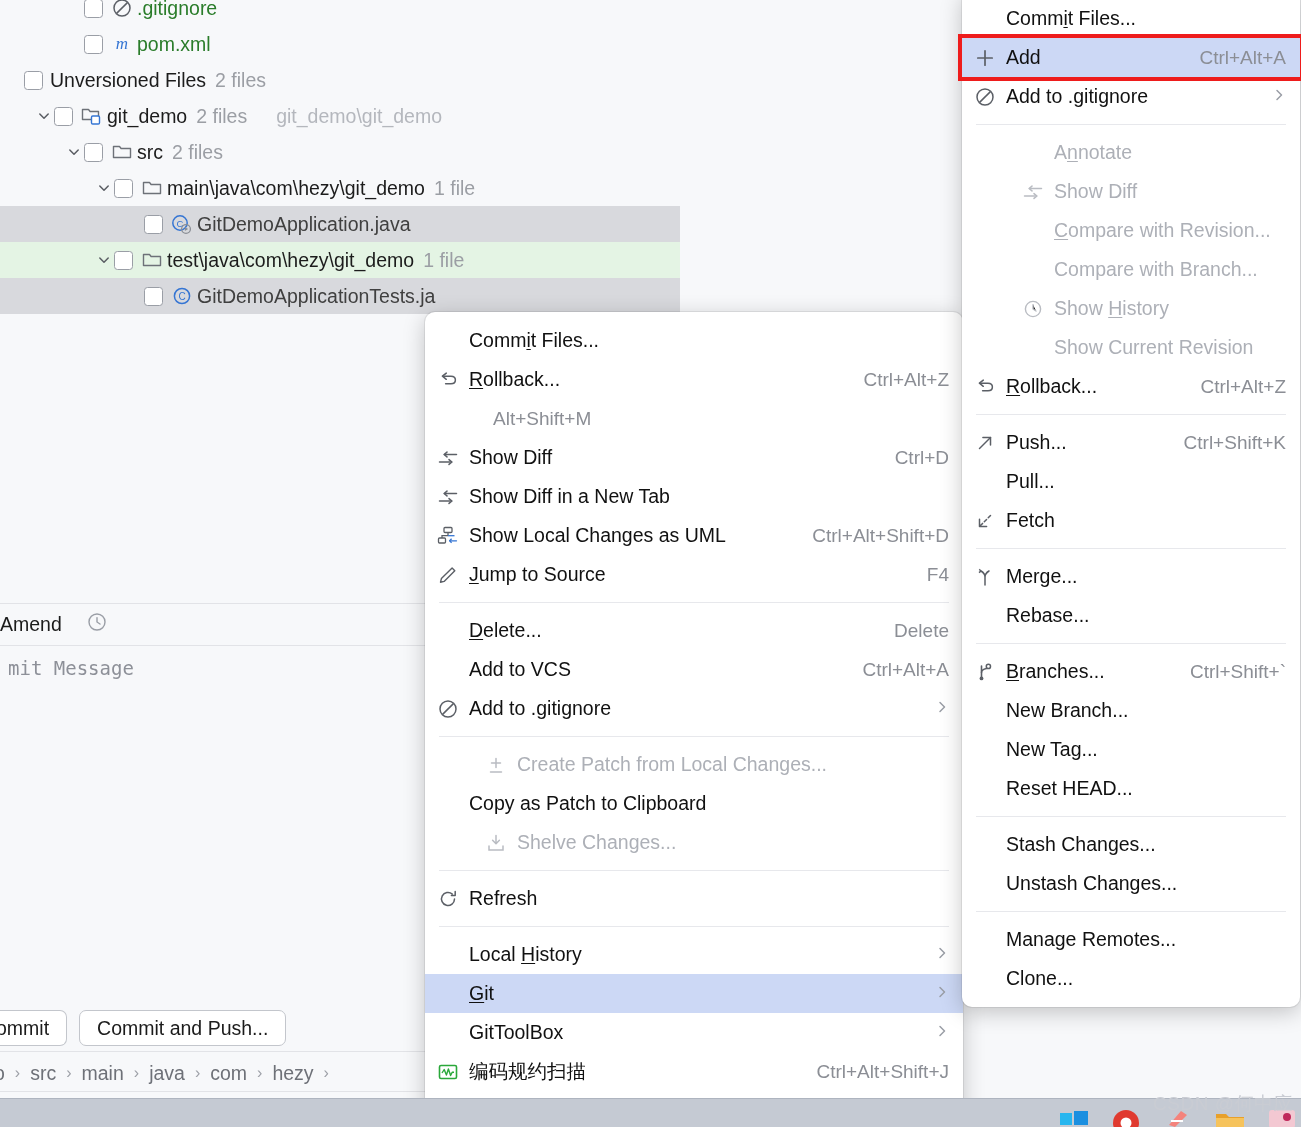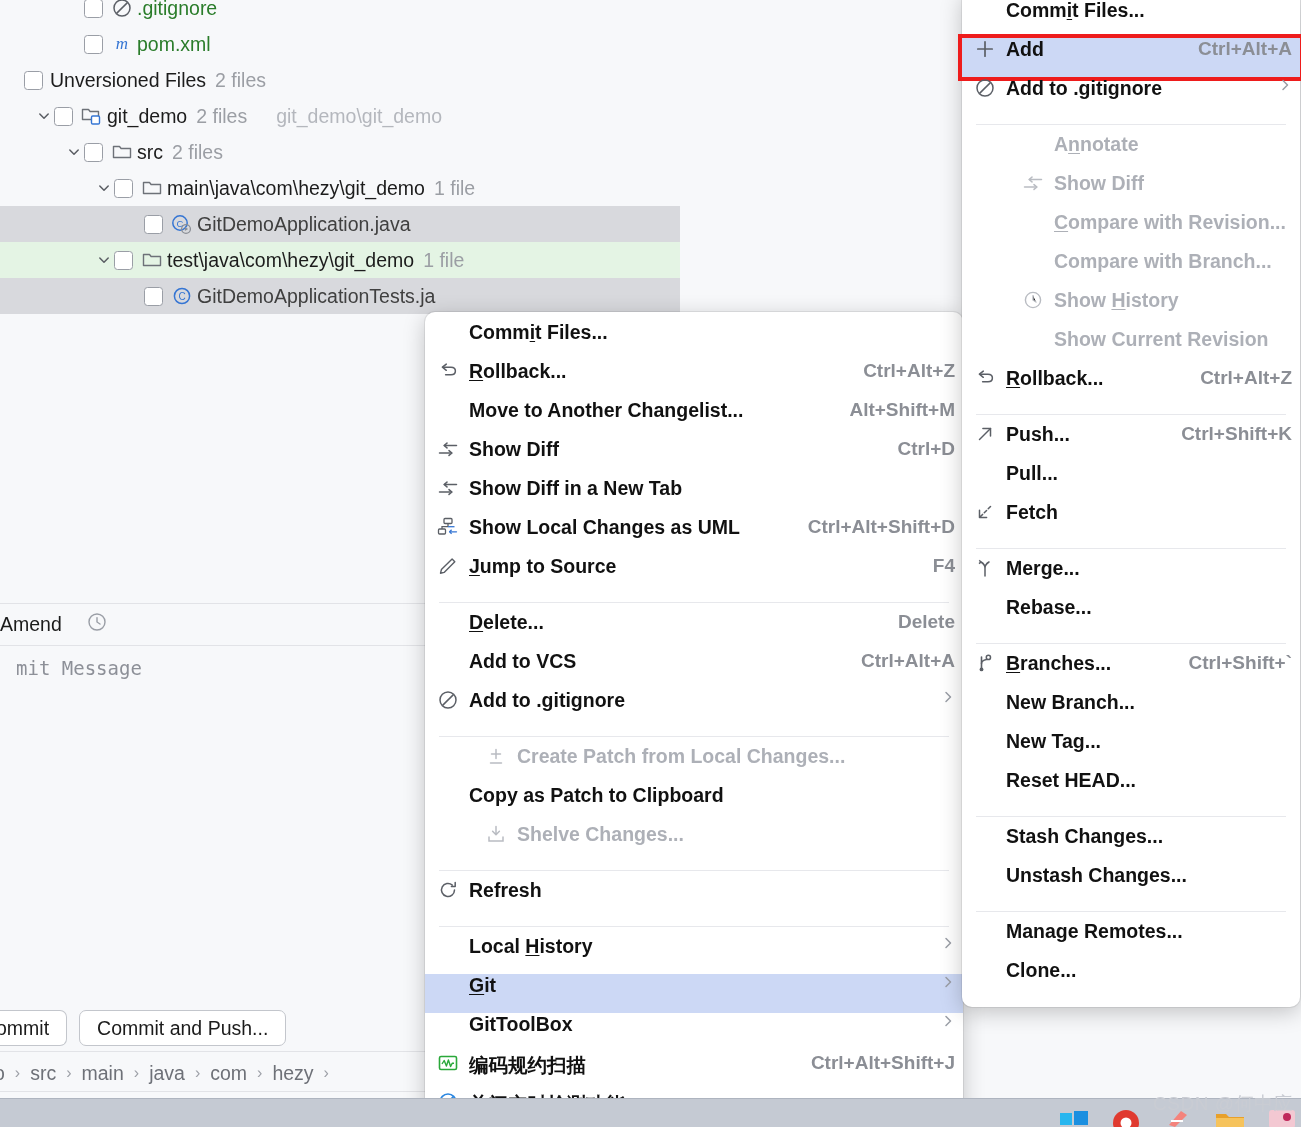--- a/index.html
+++ b/index.html
@@ -40,21 +40,21 @@
   .t-meta2 { color: #b4b7bd; margin-left: 29px; }
 
   
   .amend-row {
     position: absolute; left: 0; top: 604px; width: 430px; height: 40px;
     display: flex; align-items: center; font-size: 19.5px; color: #1b1b1b;
   }
   .amend-clock { margin-left: 24px; }
   .sep-h { position: absolute; background: #e2e3e7; height: 1px; }
   .commit-msg {
-    position: absolute; left: 16px; top: 650px; width: 430px; height: 36px;
+    position: absolute; left: 8px; top: 650px; width: 430px; height: 36px;
     font-family: "DejaVu Sans Mono", monospace; font-size: 19px; color: #8d9098;
     display: flex; align-items: center;
   }
 
   
   .btn-row { position: absolute; left: -4px; top: 1010px; display: flex; align-items: center; gap: 12px; }
   .btn {
     height: 36px; border: 1px solid #c3c6cc; border-radius: 7px; background: #fff;
     font-size: 19.5px; color: #1b1b1b; display: flex; align-items: center;
     padding: 0 17px; white-space: nowrap;
@@ -84,22 +84,22 @@
   
   .menu {
     position: absolute; background: #fff; border-radius: 10px;
     box-shadow: 0 5px 22px rgba(0,0,0,.22), 0 0 0 1px rgba(0,0,0,.07);
     padding: 9px 0; overflow: visible;
   }
   .menu-center { left: 425px; top: 312px; width: 538px; border-radius: 10px; }
   .menu-right  { left: 962px; top: -10px;  width: 338px; border-radius: 10px; }
 
   .mi {
-    position: relative; display: flex; align-items: flex-start; height: 39px;
-    padding: 0 8px 0 12px; font-size: 19.5px; color: #111; white-space: nowrap; font-weight: bold;
+    position: relative; display: flex; align-items: center; height: 39px;
+    padding: 0 14px 0 12px; font-size: 19.5px; color: #111; white-space: nowrap;
   }
   .mi .ico { width: 32px; flex: none; display: flex; align-items: center; justify-content: flex-start; }
   .mi .ico svg { display: block; }
   .mi .lbl { flex: 1 1 auto; overflow: hidden; }
   .mi .acc { color: #8b8e95; font-size: 19px; margin-left: 24px; flex: none; }
   .mi .sub { color: #8b8e95; font-size: 17px; margin-left: 24px; flex: none; }
   .mi.disabled { color: #adb0b7; margin-left: 48px; }
   .mi.hl { background: #ccd8f5; }
   .mi u { text-decoration: underline; text-underline-offset: 2px; }
   .mdiv { height: 1px; background: #e7e8ec; margin: 8px 14px; }
@@ -289,21 +289,20 @@
           <svg width="22" height="22" viewBox="0 0 22 22">
             <path d="M6.5 7.2H14c2.7 0 4.4 1.6 4.4 3.8 0 2.2-1.7 3.8-4.4 3.8H8.6" fill="none" stroke="#5b5f66" stroke-width="1.5" stroke-linecap="round"></path>
             <path d="M9.3 4.1 5.4 7.2l3.9 3.1" fill="none" stroke="#5b5f66" stroke-width="1.5" stroke-linecap="round" stroke-linejoin="round"></path>
           </svg>
         </span>
         <span class="lbl"><u>R</u>ollback...</span>
         <span class="acc">Ctrl+Alt+Z</span>
       </div>
       <div class="mi">
         <span class="ico"></span>
-        <span class="lbl">Move to Another Changelist...</span>
         <span class="acc">Alt+Shift+M</span>
       </div>
       <div class="mi">
         <span class="ico">
           <svg width="22" height="22" viewBox="0 0 22 22">
             <path d="M2.5 15h12" stroke="#5b5f66" stroke-width="1.5" stroke-linecap="round"></path>
             <path d="M12 12.6 14.9 15 12 17.4" fill="none" stroke="#5b5f66" stroke-width="1.5" stroke-linecap="round" stroke-linejoin="round"></path>
             <path d="M19.5 7.5h-12" stroke="#5b5f66" stroke-width="1.5" stroke-linecap="round"></path>
             <path d="M10 5.1 7.1 7.5 10 9.9" fill="none" stroke="#5b5f66" stroke-width="1.5" stroke-linecap="round" stroke-linejoin="round"></path>
           </svg>

